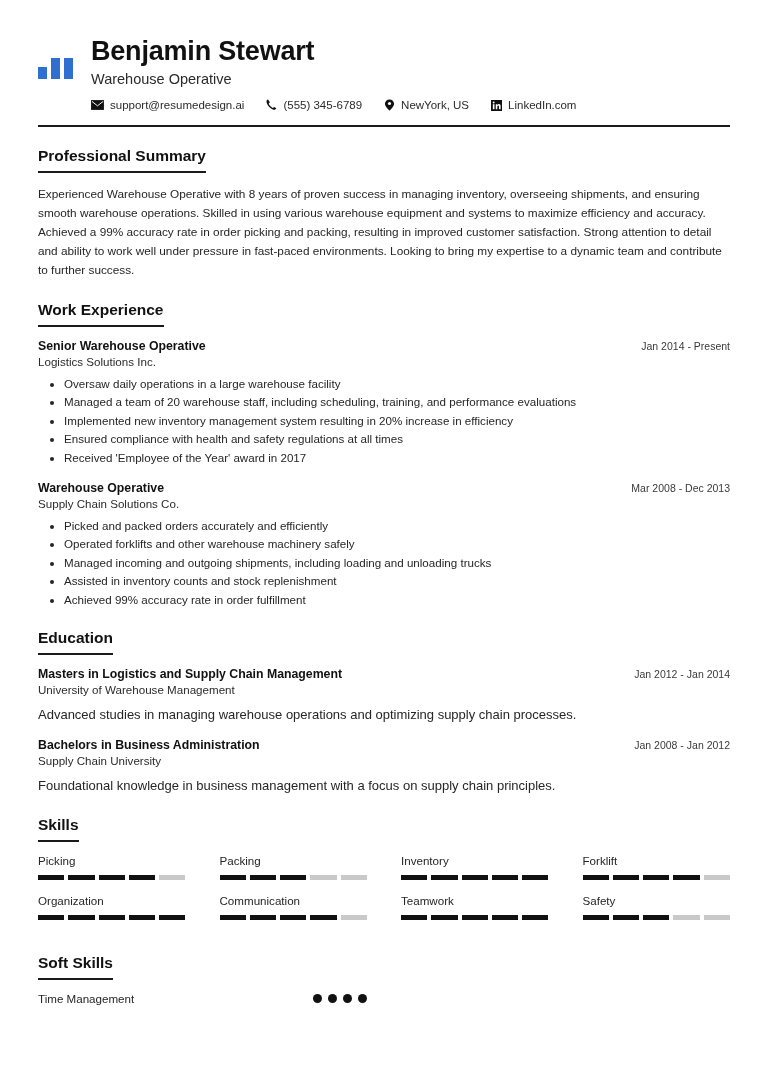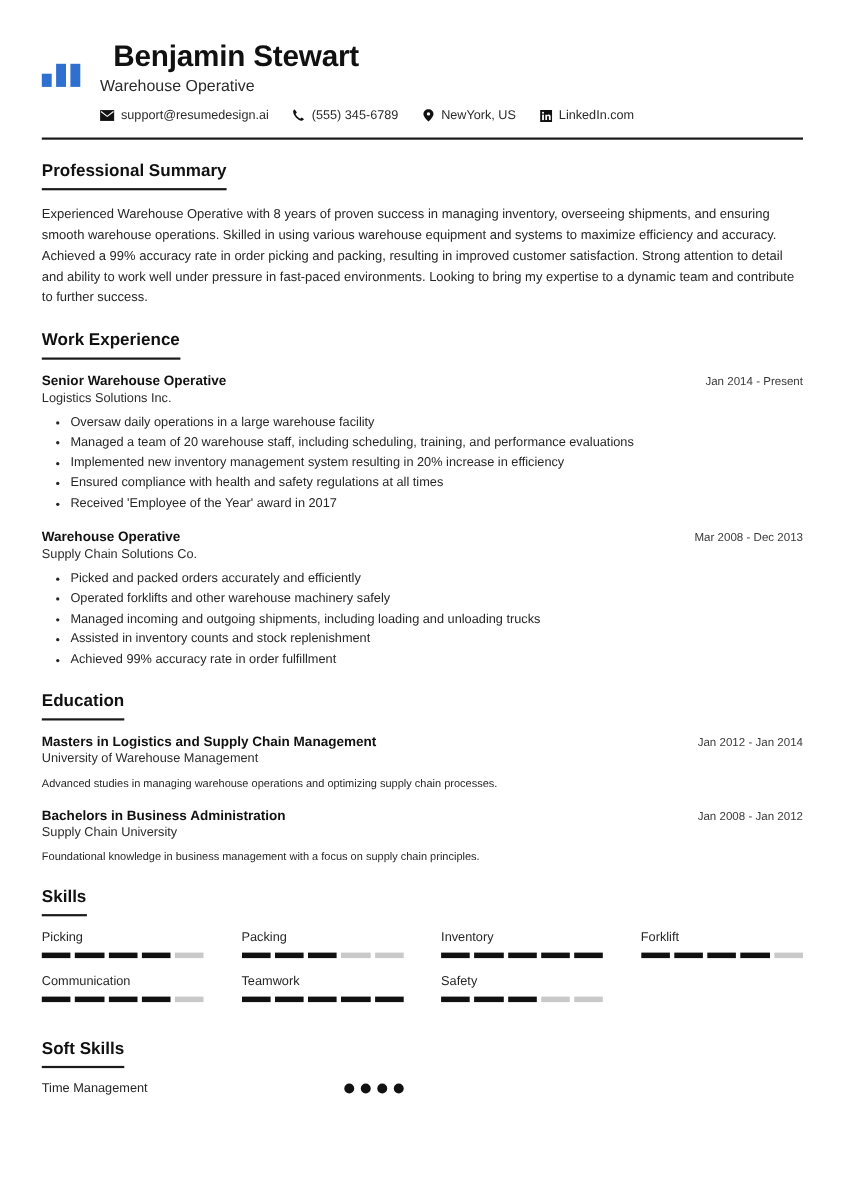--- a/index.html
+++ b/index.html
@@ -36,21 +36,21 @@
   .bar-a { width: 9px; height: 12px; }
   .bar-b { width: 9px; height: 21px; }
   .bar-c { width: 9px; height: 21px; }
 
   .identity { flex: 1 1 auto; padding-top: 2px; }
   .name {
     font-size: 27px;
     font-weight: bold;
     letter-spacing: -0.2px;
     line-height: 1.15;
-    margin: 0 0 4px 12px;
+    margin: 0 0 4px 0;
     color: #111111;
   }
   .role {
     font-size: 14.5px;
     color: #2b2b2b;
     margin: 0 0 12px 0;
   }
   .contact-row {
     display: flex;
     gap: 22px;
@@ -113,21 +113,21 @@
     margin: 7px 0 0 0;
     padding-left: 26px;
   }
   .bullets li {
     font-size: 11.6px;
     line-height: 1.52;
     color: #262626;
     margin-bottom: 1px;
   }
   .entry-desc {
-    font-size: 10px;
+    font-size: 13px;
     line-height: 1.5;
     color: #262626;
     margin: 9px 0 0 0;
   }
 
   
   .skills-grid {
     display: grid;
     grid-template-columns: 1fr 1fr 1fr 1fr;
     column-gap: 34px;
@@ -333,20 +333,30 @@
         <div class="skill-name">Forklift</div>
         <div class="meter">
             <i class="on"></i>
             <i class="on"></i>
             <i class="on"></i>
             <i class="on"></i>
             <i></i>
           </div>
       </div>
       <div class="skill">
+        <div class="skill-name">Organization</div>
+        <div class="meter">
+            <i class="on"></i>
+            <i class="on"></i>
+            <i class="on"></i>
+            <i class="on"></i>
+            <i class="on"></i>
+          </div>
+      </div>
+      <div class="skill">
         <div class="skill-name">Communication</div>
         <div class="meter">
             <i class="on"></i>
             <i class="on"></i>
             <i class="on"></i>
             <i class="on"></i>
             <i></i>
           </div>
       </div>
       <div class="skill">

